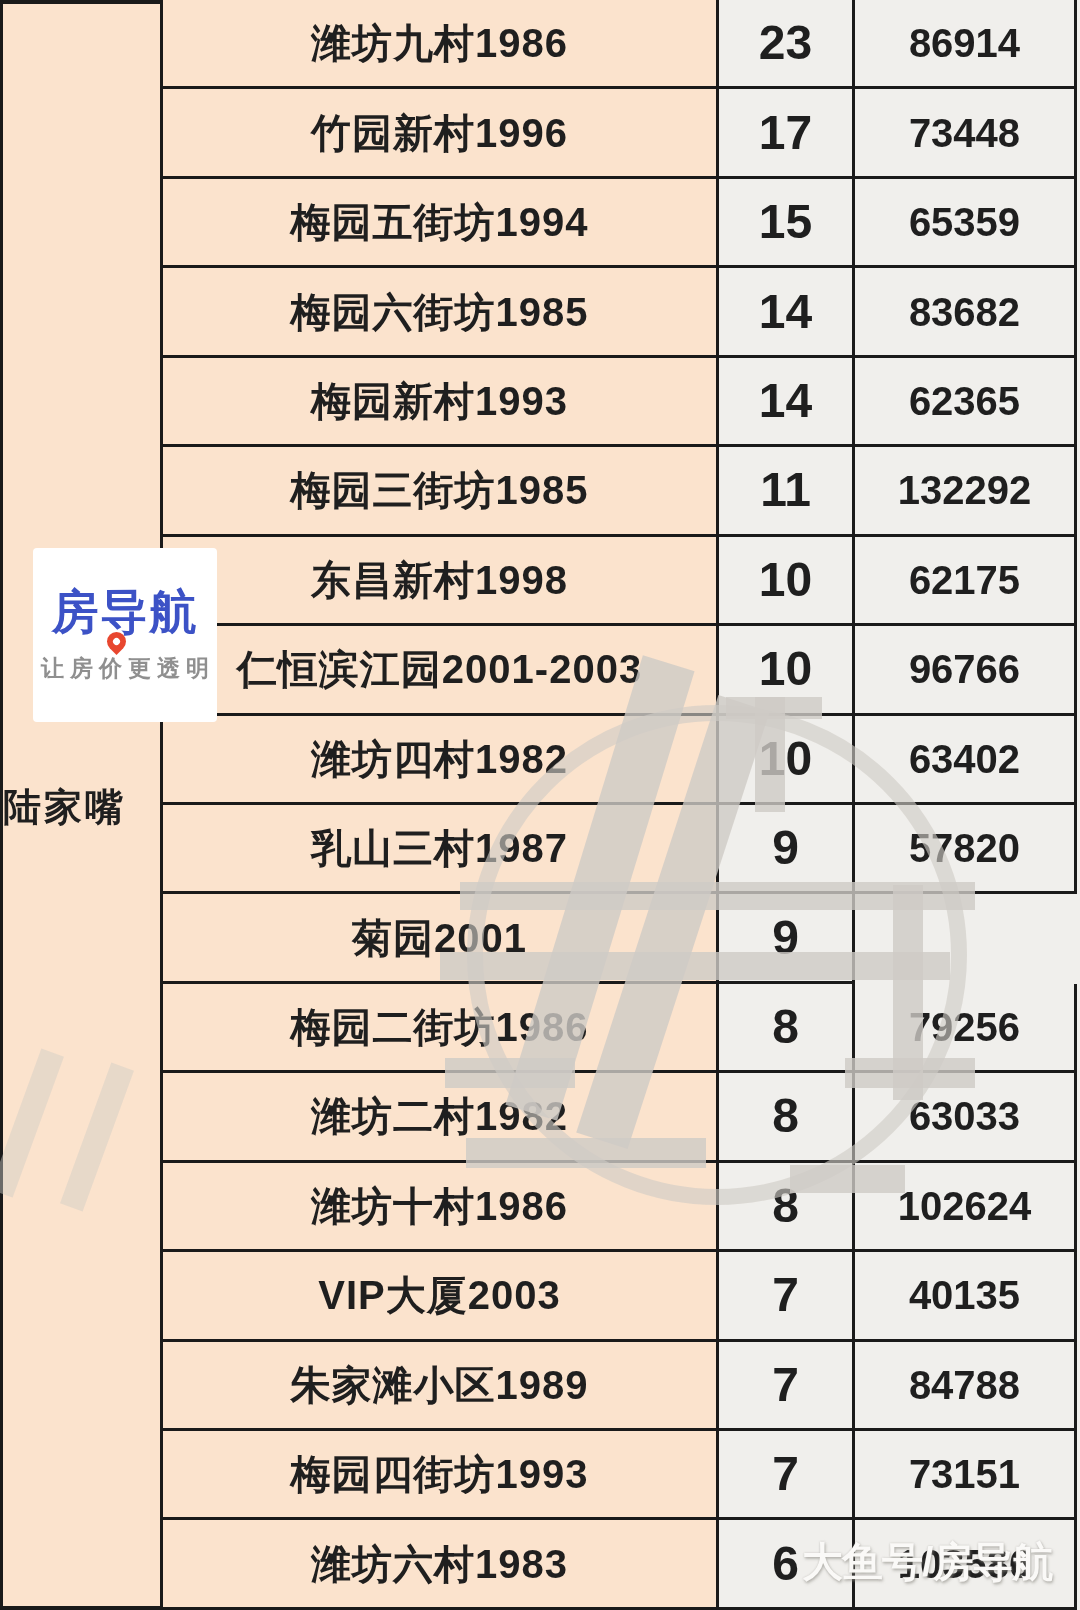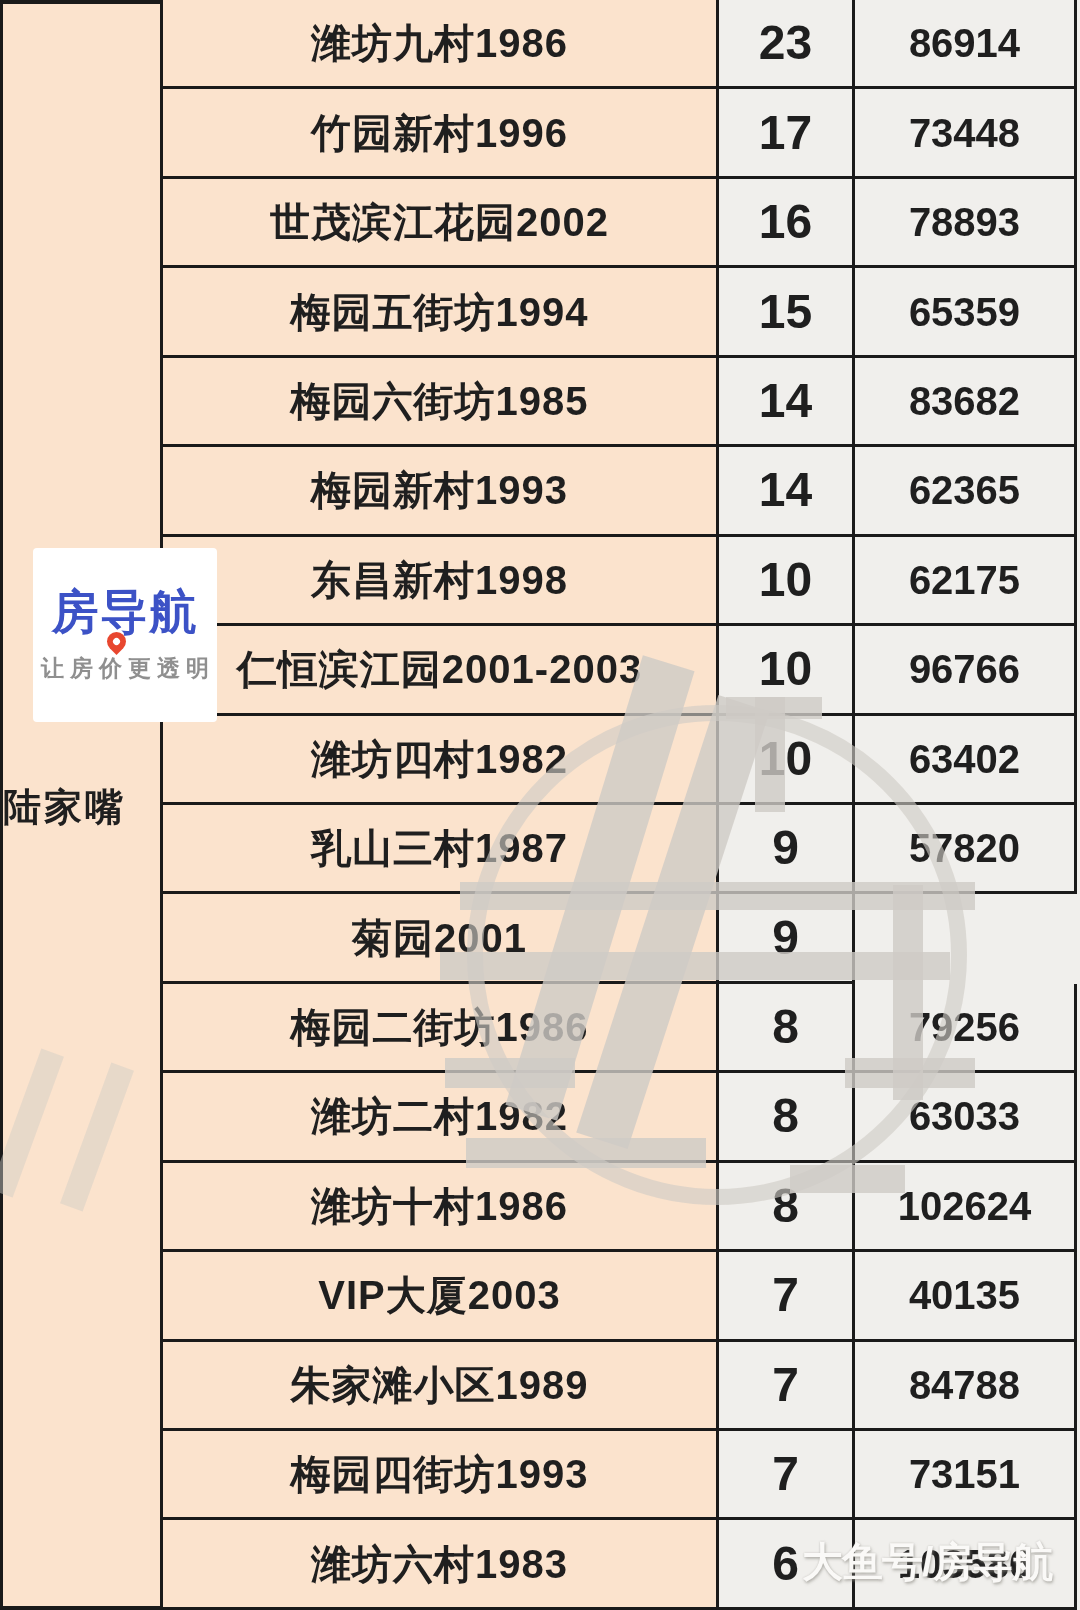--- a/index.html
+++ b/index.html
@@ -139,38 +139,38 @@
         <div class="cell name">潍坊九村1986</div>
         <div class="cell count">23</div>
         <div class="cell price">86914</div>
       </div>
       <div class="row">
         <div class="cell name">竹园新村1996</div>
         <div class="cell count">17</div>
         <div class="cell price">73448</div>
       </div>
       <div class="row">
-        <div class="cell name">世茂滨江花园2002</div>
-        <div class="cell count">16</div>
-        <div class="cell price">78893</div>
-      </div>
-      <div class="row">
         <div class="cell name">梅园五街坊1994</div>
         <div class="cell count">15</div>
         <div class="cell price">65359</div>
       </div>
       <div class="row">
         <div class="cell name">梅园六街坊1985</div>
         <div class="cell count">14</div>
         <div class="cell price">83682</div>
       </div>
       <div class="row">
         <div class="cell name">梅园新村1993</div>
         <div class="cell count">14</div>
         <div class="cell price">62365</div>
+      </div>
+      <div class="row">
+        <div class="cell name">梅园三街坊1985</div>
+        <div class="cell count">11</div>
+        <div class="cell price">132292</div>
       </div>
       <div class="row">
         <div class="cell name">东昌新村1998</div>
         <div class="cell count">10</div>
         <div class="cell price">62175</div>
       </div>
       <div class="row">
         <div class="cell name">仁恒滨江园2001-2003</div>
         <div class="cell count">10</div>
         <div class="cell price">96766</div>

